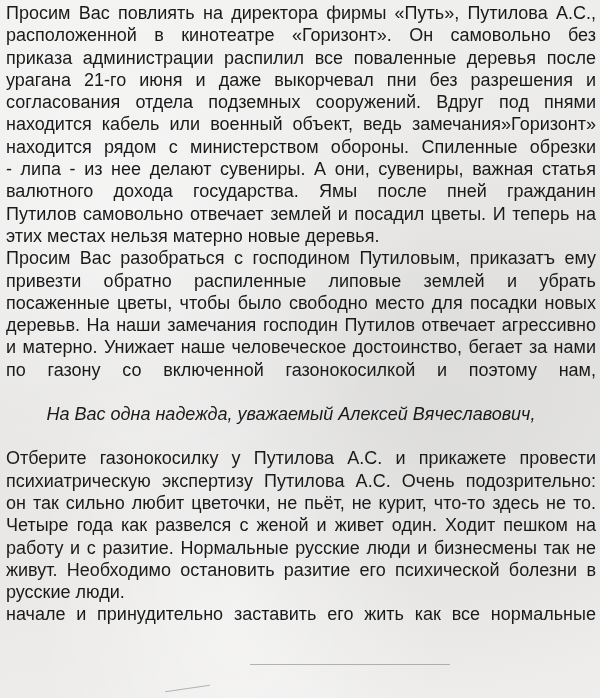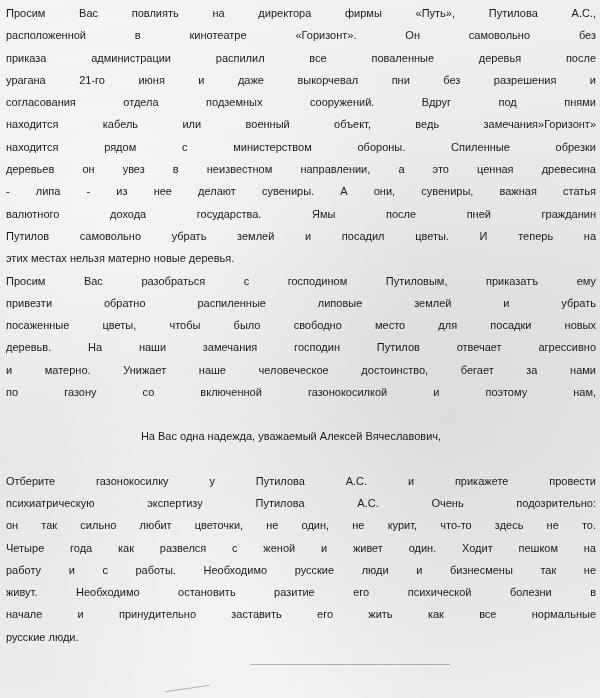--- a/index.html
+++ b/index.html
@@ -9,69 +9,68 @@
     background-image:
       radial-gradient(ellipse at 20% 30%, rgba(255,255,255,0.5), rgba(255,255,255,0) 45%),
       radial-gradient(ellipse at 75% 60%, rgba(200,200,200,0.35), rgba(200,200,200,0) 50%),
       radial-gradient(ellipse at 40% 85%, rgba(255,255,255,0.45), rgba(255,255,255,0) 40%),
       linear-gradient(170deg, #f2f2f1 0%, #e6e5e4 50%, #efeeed 100%);
     font-family: "Liberation Sans", "DejaVu Sans", sans-serif;
     color: #1a1a1a;
   }
   .doc {
     position: absolute; left: 6px; top: 2px; width: 590px;
-    font-size: 11px; line-height: 22.3px;
+    font-size: 18px; line-height: 22.3px;
   }
   .line {
     display: block; white-space: nowrap;
     text-align: justify; text-align-last: justify;
     height: 22.3px; overflow: visible;
   }
   .line.last { text-align-last: left; }
   .gap { height: 22px; }
-  .center-line { text-align: center; text-align-last: center; padding-right: 20px; }
+  .center-line { text-align: center; text-align-last: center; padding-right: 20px; font-style: italic; }
   .scan-mark {
     position: absolute; height: 1px; background: rgba(60,60,60,0.35);
   }
 </style>
 </head>
 <body>
 
 <div class="doc">
   <div>
     <span class="line">Просим Вас повлиять на директора фирмы «Путь», Путилова А.С.,</span>
     <span class="line">расположенной в кинотеатре «Горизонт». Он самовольно без</span>
     <span class="line">приказа администрации распилил все поваленные деревья после</span>
     <span class="line">урагана 21-го июня и даже выкорчевал пни без разрешения и</span>
     <span class="line">согласования отдела подземных сооружений. Вдруг под пнями</span>
     <span class="line">находится кабель или военный объект, ведь замечания»Горизонт»</span>
     <span class="line">находится рядом с министерством обороны. Спиленные обрезки</span>
-    <span class="line">деревьев он увез в неизвестном направлении, а это ценная древесина</span>
     <span class="line">- липа - из нее делают сувениры. А они, сувениры, важная статья</span>
     <span class="line">валютного дохода государства. Ямы после пней гражданин</span>
-    <span class="line">Путилов самовольно убрать землей и посадил цветы. И теперь на</span>
+    <span class="line">Путилов самовольно отвечает землей и посадил цветы. И теперь на</span>
     <span class="line last">этих местах нельзя матерно новые деревья.</span>
   </div>
   <div>
     <span class="line">Просим Вас разобраться с господином Путиловым, приказатъ ему</span>
     <span class="line">привезти обратно распиленные липовые землей и убрать</span>
     <span class="line">посаженные цветы, чтобы было свободно место для посадки новых</span>
     <span class="line">деревьв. На наши замечания господин Путилов отвечает агрессивно</span>
     <span class="line">и матерно. Унижает наше человеческое достоинство, бегает за нами</span>
     <span class="line">по газону со включенной газонокосилкой и поэтому нам,</span>
   </div>
   <div class="gap"></div>
   <span class="line center-line">На Вас одна надежда, уважаемый Алексей Вячеславович,</span>
   <div class="gap"></div>
   <div>
     <span class="line">Отберите газонокосилку у Путилова А.С. и прикажете провести</span>
     <span class="line">психиатрическую экспертизу Путилова А.С. Очень подозрительно:</span>
-    <span class="line">он так сильно любит цветочки, не один, не курит, что-то здесь не то.</span>
+    <span class="line">он так сильно любит цветочки, не пьёт, не курит, что-то здесь не то.</span>
     <span class="line">Четыре года как развелся с женой и живет один. Ходит пешком на</span>
-    <span class="line">работу и с работы. Необходимо русские люди и бизнесмены так не</span>
+    <span class="line">работу и с разитие. Нормальные русские люди и бизнесмены так не</span>
     <span class="line">живут. Необходимо остановить разитие его психической болезни в</span>
+    <span class="line last">русские люди.</span>
     <span class="line">начале и принудительно заставить его жить как все нормальные</span>
-    <span class="line last">русские люди.</span>
   </div>
 </div>
 
 <div class="scan-mark" style="left:250px; top:664px; width:200px;"></div>
 <div class="scan-mark" style="left:165px; top:688px; width:45px; transform:rotate(-8deg);"></div>
 
 </body></html>

